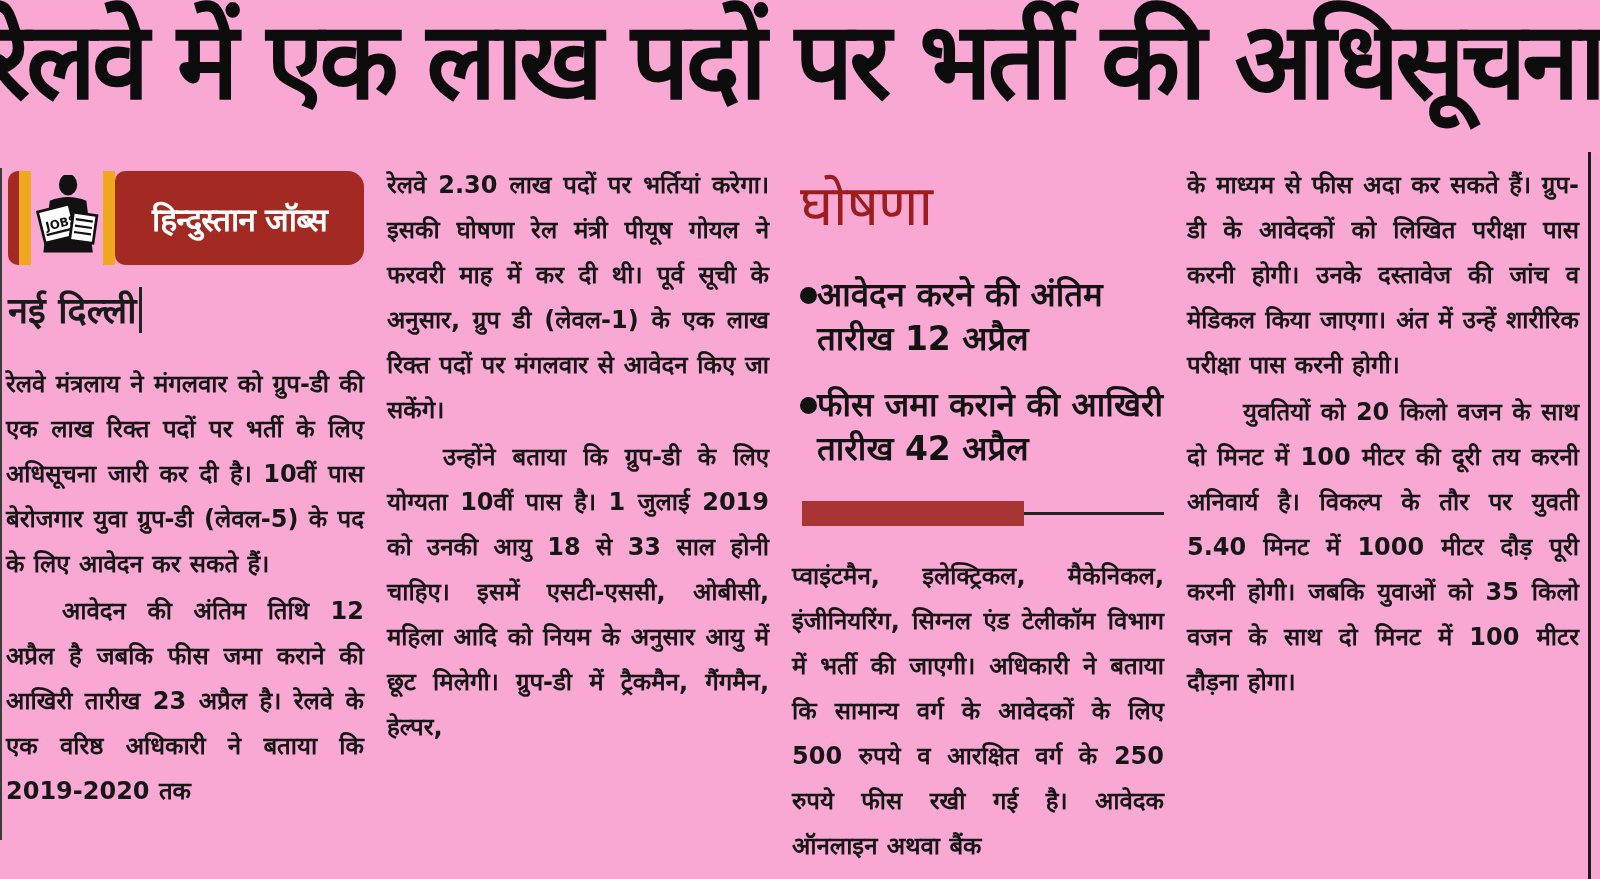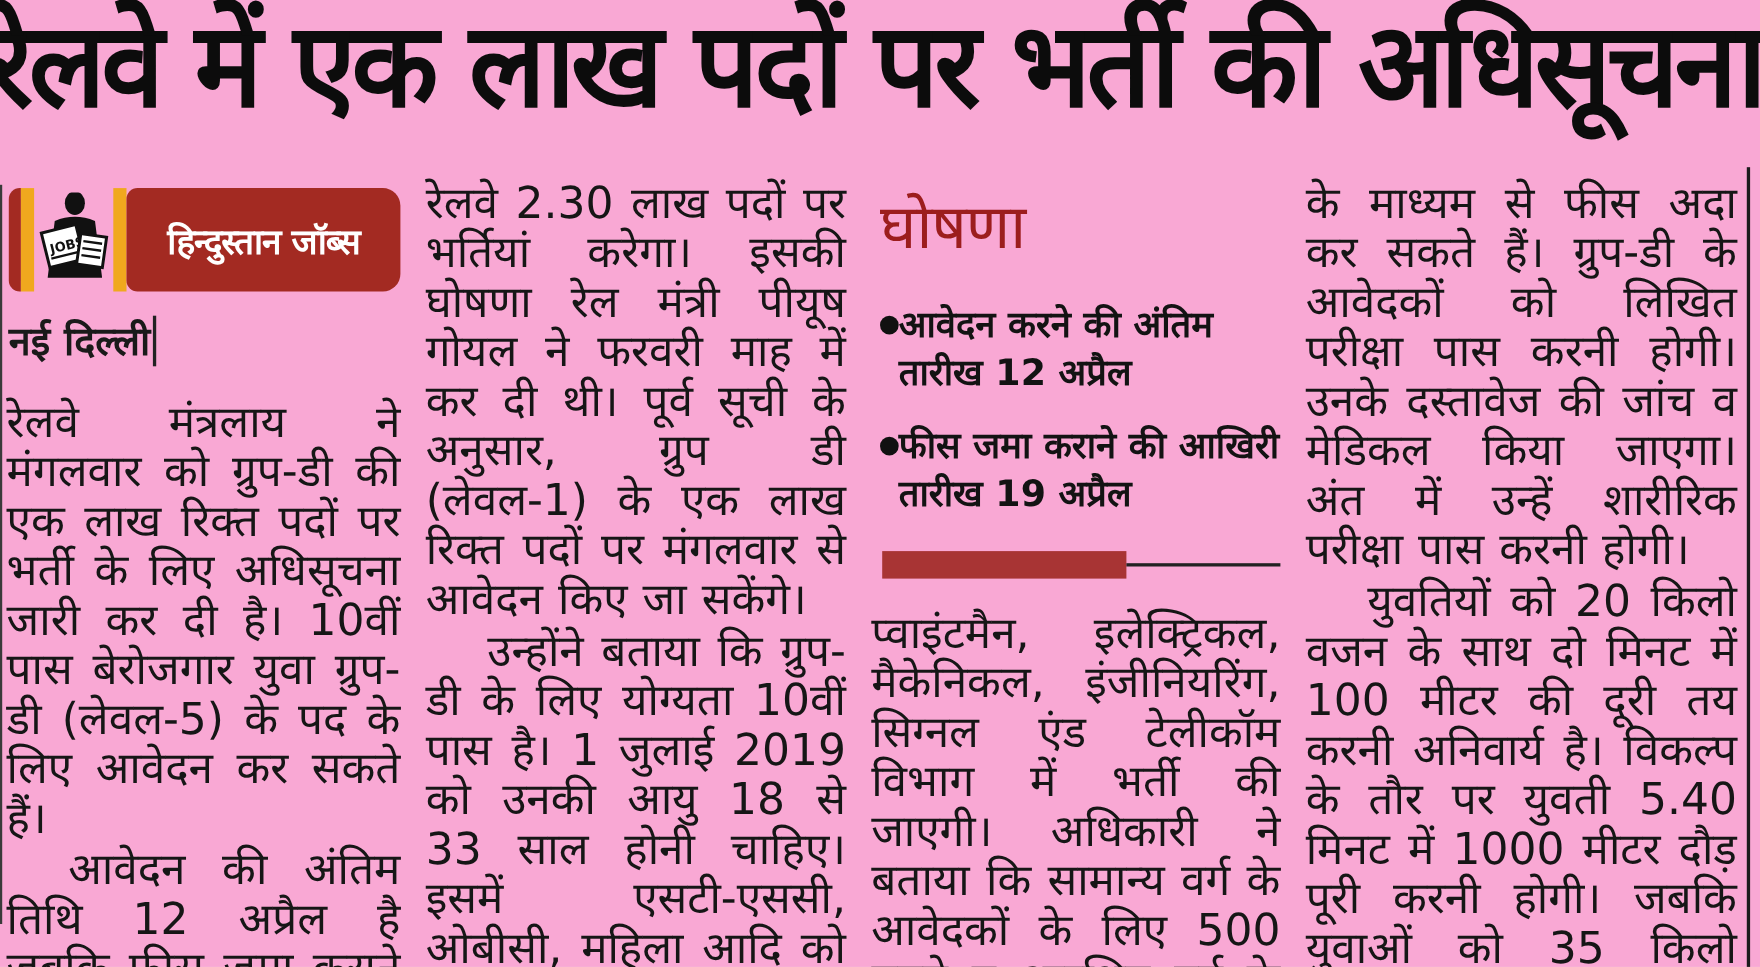--- a/index.html
+++ b/index.html
@@ -19,22 +19,22 @@
   .columns{
     position:absolute;top:163px;left:0;width:1600px;
     display:flex;gap:23px;padding-left:6px;box-sizing:border-box;
   }
   .col{box-sizing:border-box;}
   .col1{width:358px;}
   .col2{width:382px;}
   .col3{width:372px;}
   .col4{width:392px;}
   .para{
-    font-size:40px;line-height:45px;text-align:justify;color:#161616;
-    margin:0 0 2px 0;word-spacing:1px;
+    font-size:24px;line-height:45px;text-align:justify;color:#161616;
+    margin:0 0 2px 0;word-spacing:1px;font-weight:bold;
   }
   .para.indent{text-indent:56px;}
   
   .logo-row{display:flex;align-items:stretch;height:94px;margin:8px 0 20px 2px;}
   .logo-cap{width:11px;background:#A32A22;border-radius:10px 0 0 10px;}
   .logo-stripe{width:12px;background:#F0A81E;}
   .logo-icon-wrap{width:72px;display:flex;align-items:center;justify-content:center;}
   .logo-box{
     flex:1;display:flex;align-items:center;justify-content:center;
     background:#A32A22;border-radius:10px 16px 16px 10px;
@@ -119,21 +119,21 @@
     <div class="col col3">
 
       <div class="ann-title">घोषणा</div>
 
       <div class="ann-item">
         <span class="ann-bullet"></span>
         <span>आवेदन करने की अंतिम तारीख 12 अप्रैल</span>
       </div>
       <div class="ann-item">
         <span class="ann-bullet"></span>
-        <span>फीस जमा कराने की आखिरी तारीख 19 अप्रैल</span>
+        <span>फीस जमा कराने की आखिरी तारीख 42 अप्रैल</span>
       </div>
 
       <div class="ann-rule">
         <div class="ann-bar"></div>
         <div class="ann-line"></div>
       </div>
 
       <p class="para">प्वाइंटमैन, इलेक्ट्रिकल, मैकेनिकल, इंजीनियरिंग, सिग्नल एंड टेलीकॉम विभाग में भर्ती की जाएगी। अधिकारी ने बताया कि सामान्य वर्ग के आवेदकों के लिए 500 रुपये व आरक्षित वर्ग के 250 रुपये फीस रखी गई है। आवेदक ऑनलाइन अथवा बैंक</p>
     </div>
 

